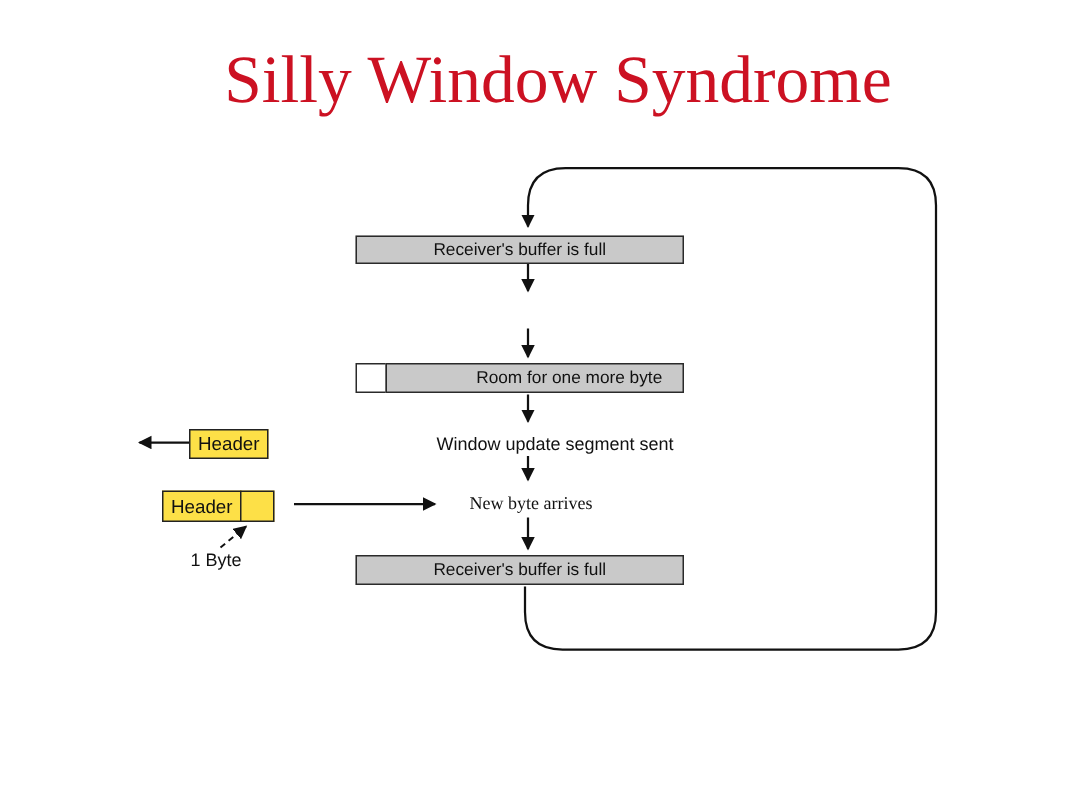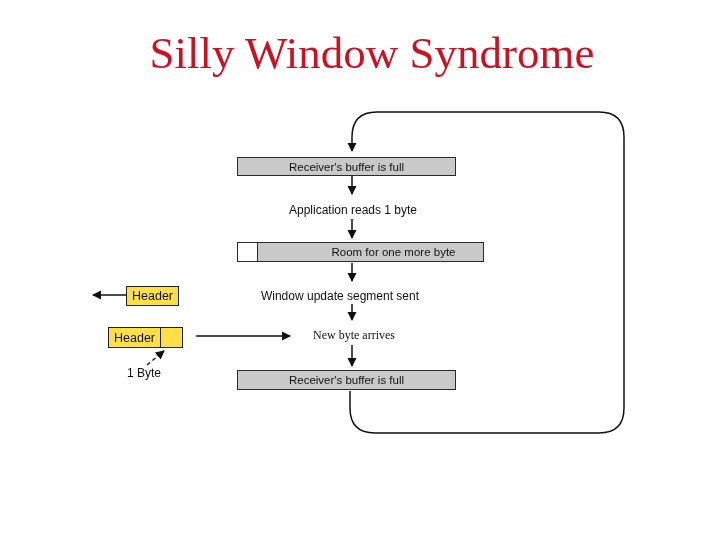--- a/index.html
+++ b/index.html
@@ -103,30 +103,29 @@
       <path d="M 196 336 L 290 336" fill="none" stroke="#111" stroke-width="1.5" marker-end="url(#ah)"></path>
 
       <path d="M 147 365 L 164 351" fill="none" stroke="#111" stroke-width="1.3" stroke-dasharray="4 3" marker-end="url(#ah)"></path>
     </svg>
 
     <div class="bar" style="left:237px; top:157px; width:219px; height:19px;">
       <span>Receiver's buffer is full</span>
     </div>
 
     <div class="whitecell" style="left:237px; top:242px; width:21px; height:20px;"></div>
-    <div class="bar bar-mid" style="left:257px; top:242px; width:227px; height:20px;">
+    <div class="bar bar-mid" style="left:257px; top:242px; width:199px; height:20px;">
       <span>Room for one more byte</span>
     </div>
 
     <div class="bar" style="left:237px; top:370px; width:219px; height:20px;">
       <span>Receiver's buffer is full</span>
     </div>
 
-    <div class="freelabel" style="left:353px; top:203px;">Application reads 1 byte</div>
-    <div class="freelabel" style="left:340px; top:289px;">Window update segment sent</div>
+    <div class="freelabel" style="left:370px; top:289px;">Window update segment sent</div>
     <div class="freelabel" style="left:354px; top:328px;font-family:Liberation Serif, serif;">New byte arrives</div>
     <div class="freelabel" style="left:144px; top:366px;">1 Byte</div>
 
     <div class="headerbox" style="left:126px; top:286px; height:20px;">
       <div class="hcell" style="width:53px;">Header</div>
     </div>
 
     <div class="headerbox" style="left:108px; top:327px; height:21px;">
       <div class="hcell" style="width:53px;">Header</div>
       <div class="hcell small" style="width:23px;"></div>

